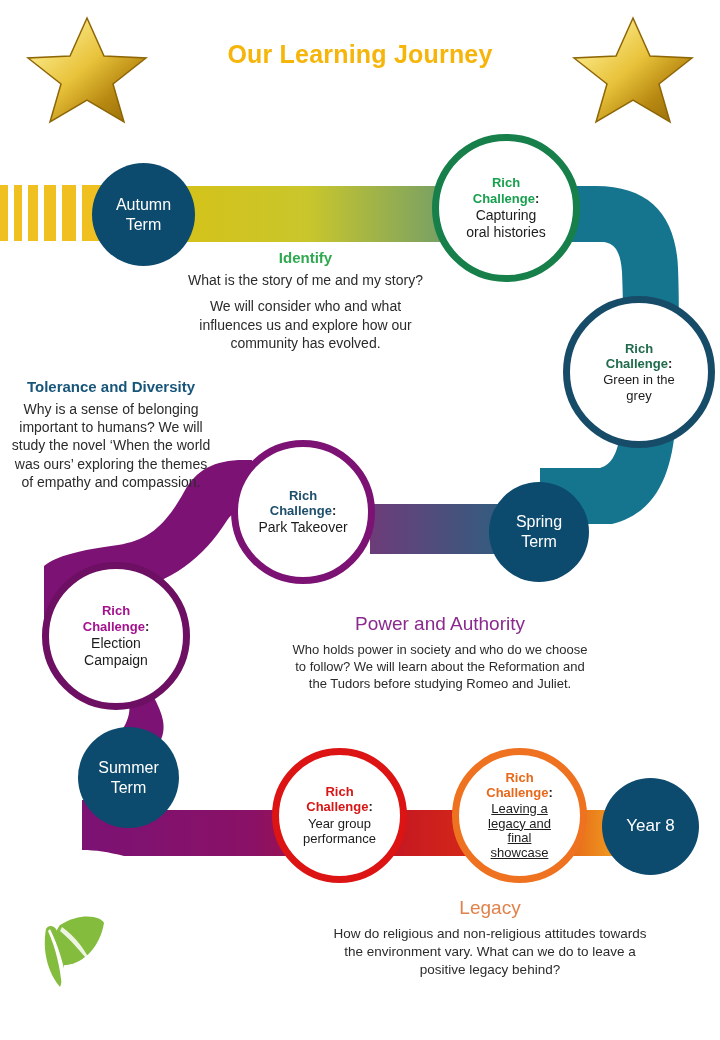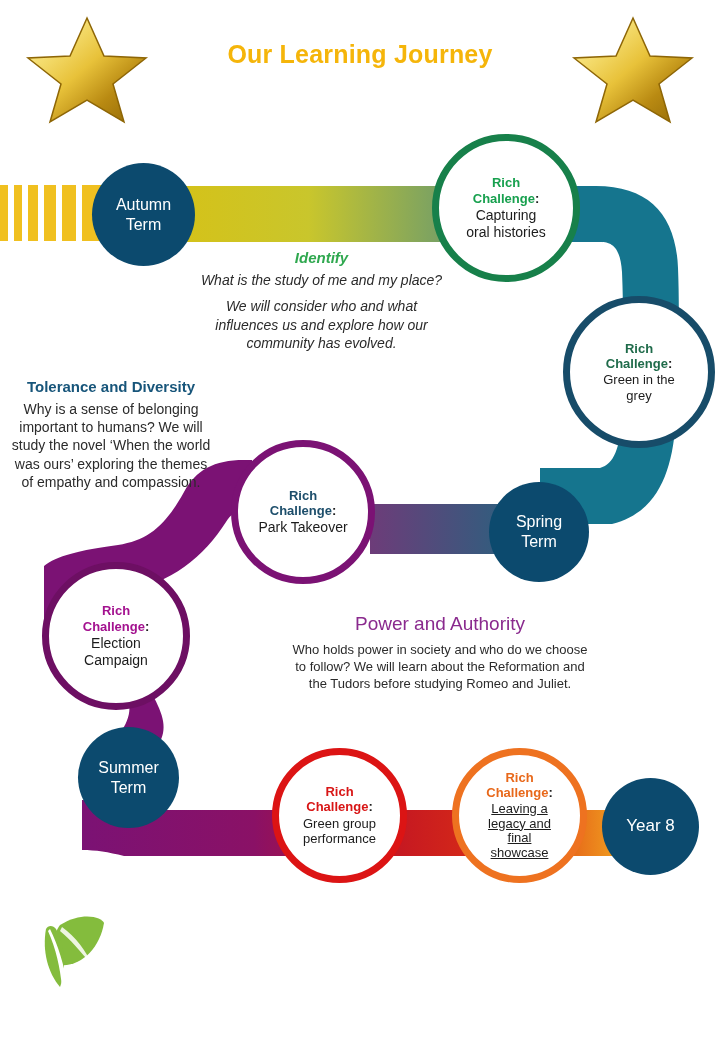--- a/index.html
+++ b/index.html
@@ -153,21 +153,21 @@
     font-weight: bold;
     margin-bottom: 5px;
   }
   .block .para {
     font-size: 14px;
     color: #2b2b2b;
     line-height: 1.32;
     margin: 0 0 8px 0;
   }
 
-  #blk-identify { left: 194px; top: 249px; width: 255px; font-style: italic; }
+  #blk-identify { left: 178px; top: 249px; width: 255px; }
   #blk-identify .heading { color: #2FA84F; }
 
   #blk-tolerance { left: 8px; top: 378px; width: 206px; }
   #blk-tolerance .heading { color: #17557A; }
   #blk-tolerance .para { line-height: 1.3; }
 
   #blk-power { left: 290px; top: 613px; width: 300px; }
   #blk-power .heading { color: #8A2A8E; font-weight: normal; font-size: 19px; margin-bottom: 6px; }
   #blk-power .para { font-size: 13px; }
 
@@ -362,54 +362,58 @@
       <div>Campaign</div>
     </div>
   </div>
 
   <div class="rc rc-perf">
     <div class="rc-head">
       <div>Rich</div>
       <div><span>Challenge</span><span class="colon">:</span></div>
     </div>
     <div class="rc-body">
-      <div>Green group</div>
+      <div>Year group</div>
       <div>performance</div>
     </div>
   </div>
 
   <div class="rc rc-legacy">
     <div class="rc-head">
       <div>Rich</div>
       <div><span>Challenge</span><span class="colon">:</span></div>
     </div>
     <div class="rc-body">
       <div>Leaving a</div>
       <div>legacy and</div>
       <div>final</div>
       <div>showcase</div>
     </div>
   </div>
 
   <div class="block" id="blk-identify">
     <div class="heading">Identify</div>
-    <p class="para">What is the study of me and my place?</p>
+    <p class="para">What is the story of me and my story?</p>
     <p class="para">We will consider who and what influences us and explore how our community has evolved.</p>
   </div>
 
   <div class="block" id="blk-tolerance">
     <div class="heading">Tolerance and Diversity</div>
     <p class="para">Why is a sense of belonging important to humans? We will study the novel ‘When the world was ours’ exploring the themes of empathy and compassion.</p>
   </div>
 
   <div class="block" id="blk-power">
     <div class="heading">Power and Authority</div>
     <p class="para">Who holds power in society and who do we choose to follow? We will learn about the Reformation and the Tudors before studying Romeo and Juliet.</p>
   </div>
 
+  <div class="block" id="blk-legacy">
+    <div class="heading">Legacy</div>
+    <p class="para">How do religious and non-religious attitudes towards the environment vary.  What can we do to leave a positive legacy behind?</p>
+  </div>
 
   <div id="leaf-logo">
     <svg viewBox="0 0 80 100" width="80" height="100">
       <path d="M34,30 C56,16 76,22 78,28 C74,52 56,72 34,70 C26,60 26,40 34,30 Z" fill="#84BC3D"></path>
       <path d="M20,34 C16,56 22,78 34,92 C40,76 40,52 30,34 C27,30 22,30 20,34 Z" fill="#84BC3D"></path>
       <path d="M22,36 C30,54 34,72 36,92 L42,92 C38,70 32,50 24,34 Z" fill="#ffffff"></path>
       <path d="M36,32 C50,42 60,56 66,70 C54,56 44,44 34,36 Z" fill="#ffffff" opacity="0.85"></path>
     </svg>
   </div>
 

